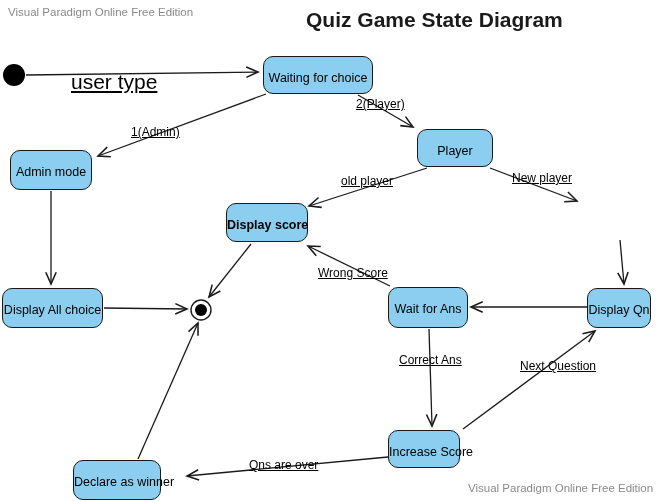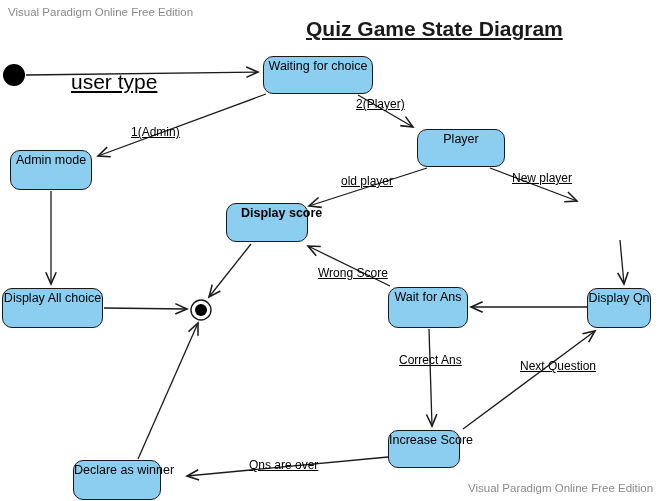--- a/index.html
+++ b/index.html
@@ -11,41 +11,40 @@
     overflow:hidden;
   }
   .watermark{
     position:absolute;
     font-size:11.5px;
     color:var(--wm-color,#8a8a8a);
     white-space:nowrap;
   }
   .diagram-title{
     position:absolute;
-    left:306px;top:17px;
+    left:306px;top:8px;
     font-size:21px;font-weight:bold;color:#1a1a1a;
     white-space:nowrap;
-    text-decoration:underline;
   }
   .state{
     position:absolute;
     background:var(--state-fill,#8bceef);
     border:1.5px solid #1a1a1a;
     border-radius:10px;
     box-sizing:border-box;
     text-align:center;
   }
   .state-label{
     display:block;
-    padding-top:2px;
+    padding-top:14px;
     font-size:12.5px;
     color:#000;
     white-space:nowrap;
   }
-  .state-label.bold{font-weight:bold;margin-left:14px;}
+  .state-label.bold{font-weight:bold;}
   .edge-label{
     position:absolute;
     font-size:12px;
     color:#000;
     white-space:nowrap;
     text-decoration:underline;
   }
   .edge-label.big{font-size:21px;}
   svg.edges{
     position:absolute;left:0;top:0;
@@ -92,21 +91,21 @@
     <g>
       <circle cx="201" cy="310" r="10" fill="#ffffff" stroke="#1a1a1a" stroke-width="1.4"></circle>
       <circle cx="201" cy="310" r="6" fill="#000000"></circle>
     </g>
   </svg>
 
   <div class="state" style="left:263px;top:56px;width:110px;height:38px">
     <span class="state-label">Waiting for choice</span>
   </div>
 
-  <div class="state" style="left:417px;top:129px;width:88px;height:38px">
+  <div class="state" style="left:417px;top:129px;width:76px;height:38px">
     <span class="state-label">Player</span>
   </div>
 
   <div class="state" style="left:10px;top:150px;width:82px;height:40px">
     <span class="state-label">Admin mode</span>
   </div>
 
 
   <div class="state" style="left:226px;top:203px;width:82px;height:39px">
     <span class="state-label bold">Display score</span>

